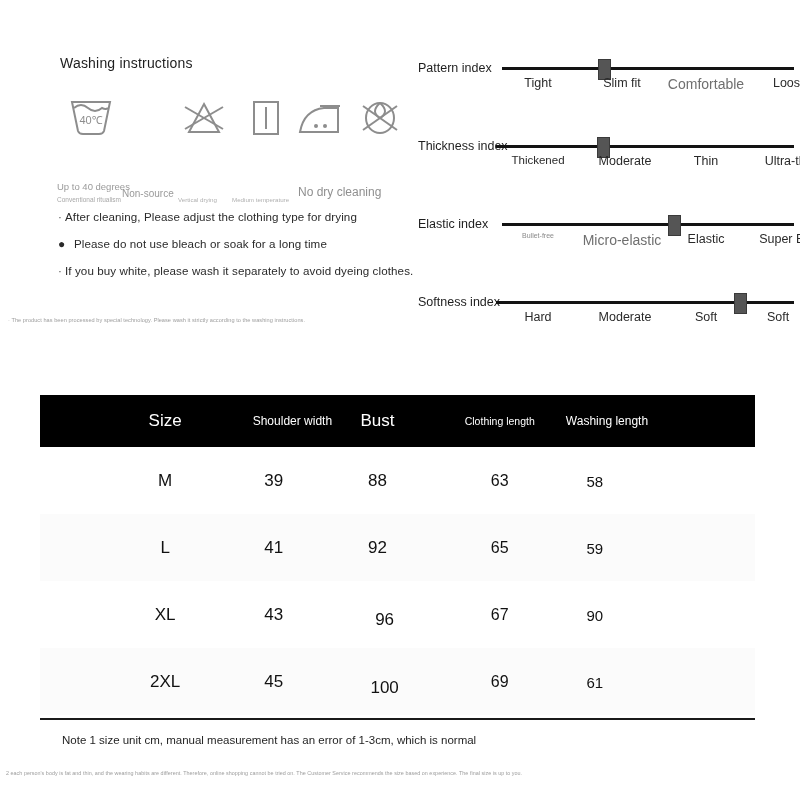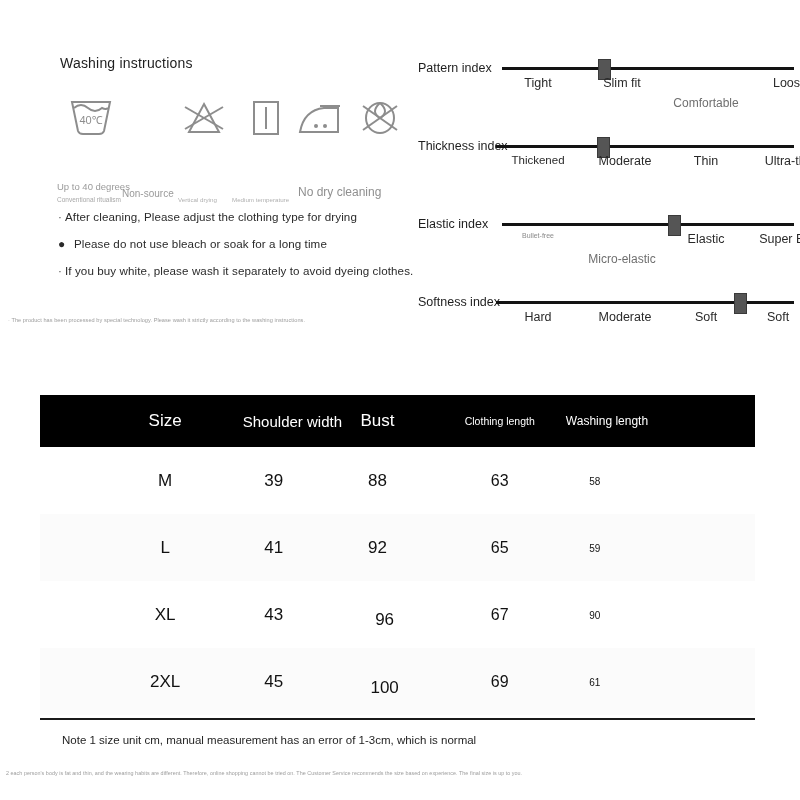--- a/index.html
+++ b/index.html
@@ -48,41 +48,41 @@
   .slider-label{position:absolute;left:0;top:9px;font-size:12.5px;color:#1e1e1e;white-space:nowrap;}
   .track-wrap{position:absolute;left:84px;top:0;width:292px;height:30px;}
   .track{position:absolute;left:0;top:15px;width:292px;height:3px;background:#131313;}
   .thumb{position:absolute;top:7px;width:11px;height:19px;background:#555555;border:1px solid #3a3a3a;}
   .ticks{position:absolute;left:84px;top:24px;width:300px;height:26px;}
   .tick{position:absolute;top:0;white-space:nowrap;color:#2a2a2a;transform:translateX(-50%);}
 
   
   .t-lg{font-size:12.5px;}
   .t-md{font-size:11.5px;}
-  .t-sm{font-size:12px;color:#6f6f6f;margin-top:20px;}
+  .t-sm{font-size:14px;color:#6f6f6f;}
   .t-xs{font-size:7px;color:#8a8a8a;}
 
   
   .table{position:absolute;left:40px;top:395px;width:715px;}
   .thead{height:52px;background:#000000;position:relative;}
   .thead .hcell{position:absolute;top:50%;transform:translate(-50%,-50%);color:#ffffff;white-space:nowrap;}
   .h-size{font-size:17px;}
-  .h-shoulder{font-size:15px;}
+  .h-shoulder{font-size:12px;}
   .h-bust{font-size:17px;}
   .h-clothing{font-size:10.5px;}
   .h-sleeve{font-size:12px;}
 
   .trow{position:relative;height:67px;}
   .trow.alt{background:#fbfbfb;}
   .trow .cell{position:absolute;top:50%;transform:translate(-50%,-50%);color:#111;white-space:nowrap;}
   .c-size{font-size:17px;}
   .c-shoulder{font-size:17px;}
   .c-bust{font-size:17px;}
   .c-clothing{font-size:16px;}
-  .c-sleeve{font-size:10px;}
+  .c-sleeve{font-size:15px;}
 
   .table-rule{position:absolute;left:40px;top:718px;width:715px;height:2px;background:#1a1a1a;}
 
   .note-final{position:absolute;left:62px;top:734px;font-size:11.5px;color:#1f1f1f;white-space:nowrap;}
   .fineprint-2{position:absolute;left:6px;top:770px;font-size:5.4px;color:#9d9d9d;white-space:nowrap;letter-spacing:.03px;}
 </style>
 </head>
 <body>
 
 <div class="page">

